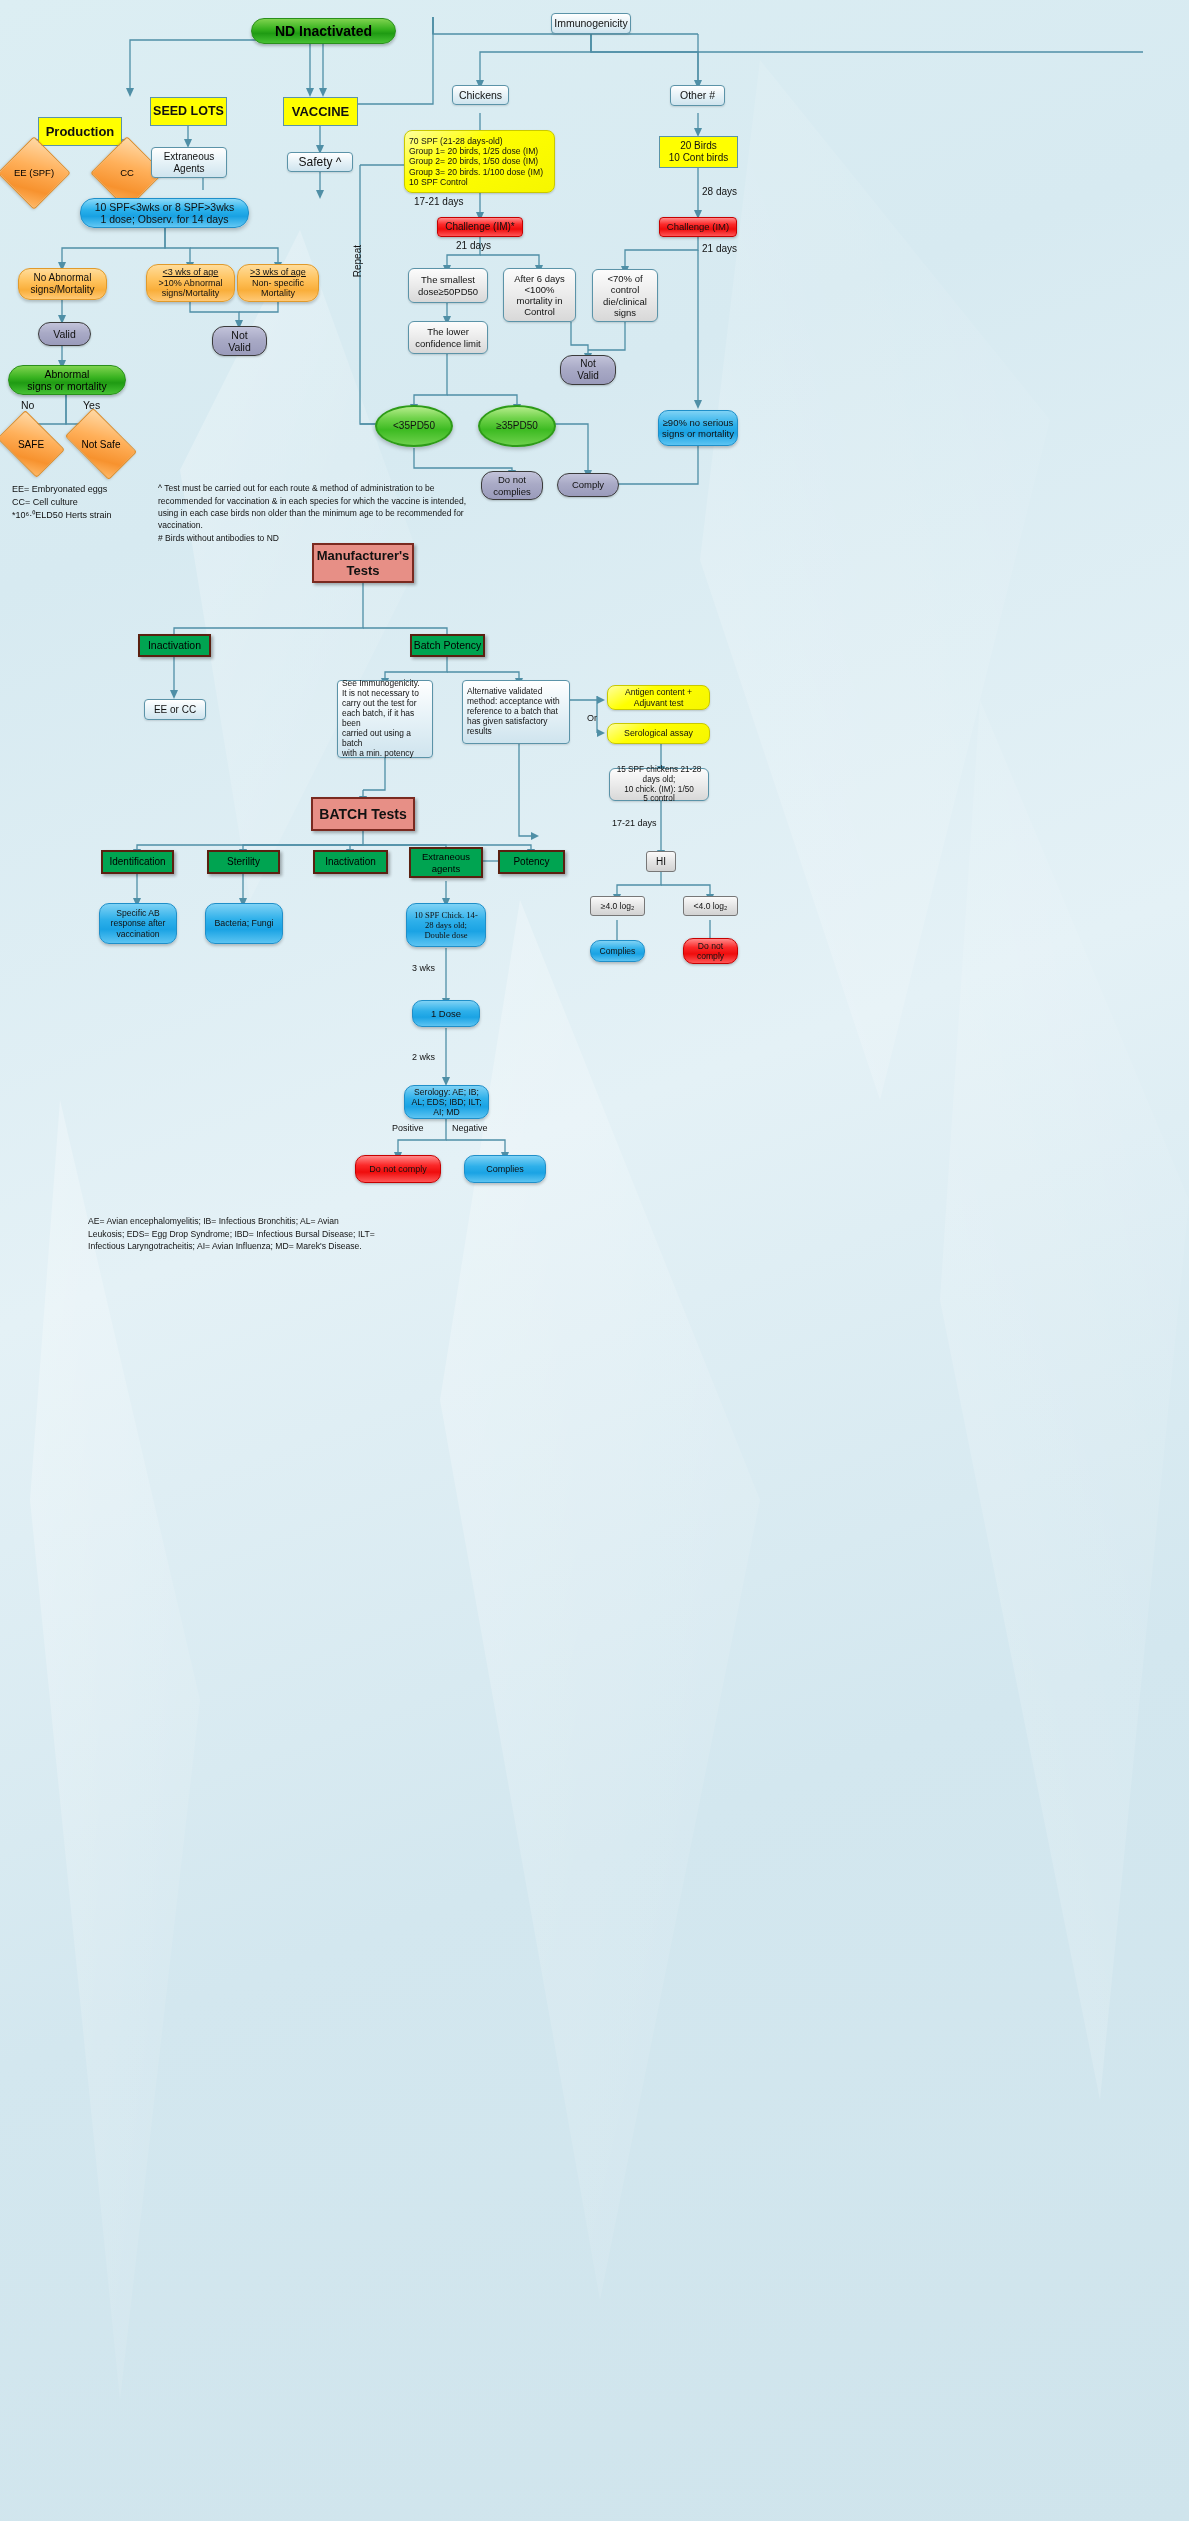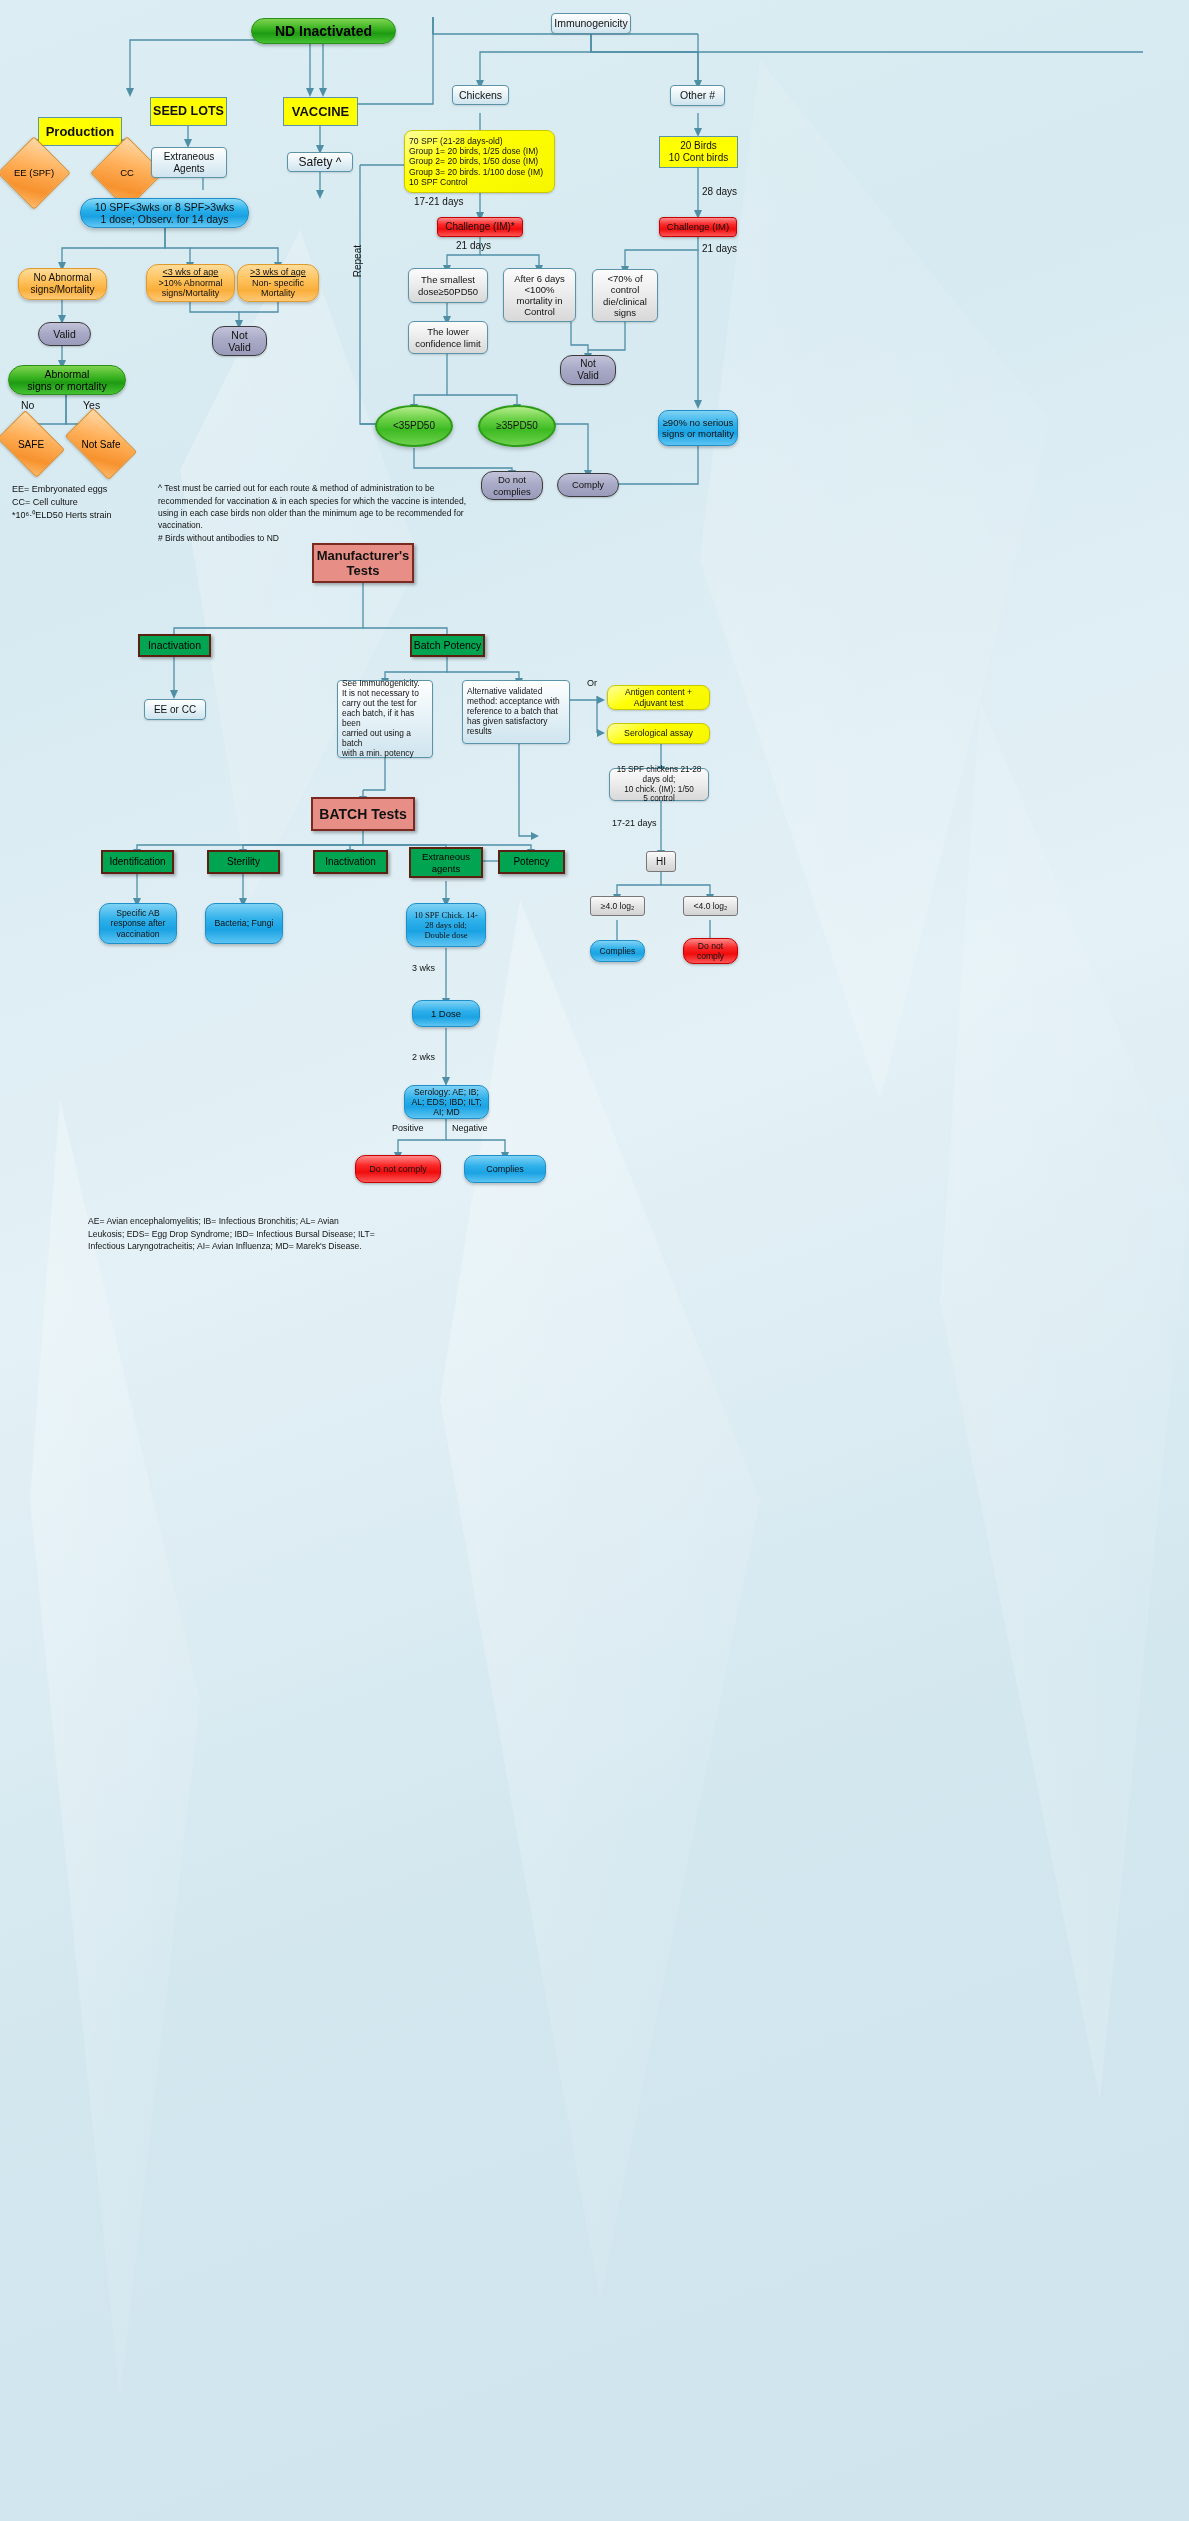--- a/index.html
+++ b/index.html
@@ -580,21 +580,21 @@
 reference to a batch that
 has given satisfactory
 results</span>
 </div>
 
 <div class="node yellow-round" style="left:607px;top:685px;width:103px;height:25px;font-size:8.6px;">
   <span>Antigen content +
 Adjuvant test</span>
 </div>
 
-<div class="edge-label" style="left:587px;top:678px;font-size:9px;">
+<div class="edge-label" style="left:587px;top:713px;font-size:9px;">
   <span>Or</span>
 </div>
 
 <div class="node yellow-round" style="left:607px;top:723px;width:103px;height:21px;font-size:8.8px;">
   <span>Serological assay</span>
 </div>
 
 <div class="node grey-box" style="left:609px;top:768px;width:100px;height:33px;font-size:8.2px;justify-content:flex-start;padding:2px 4px;">
   <span style="text-align:center;">15 SPF chickens 21-28
 days old;

